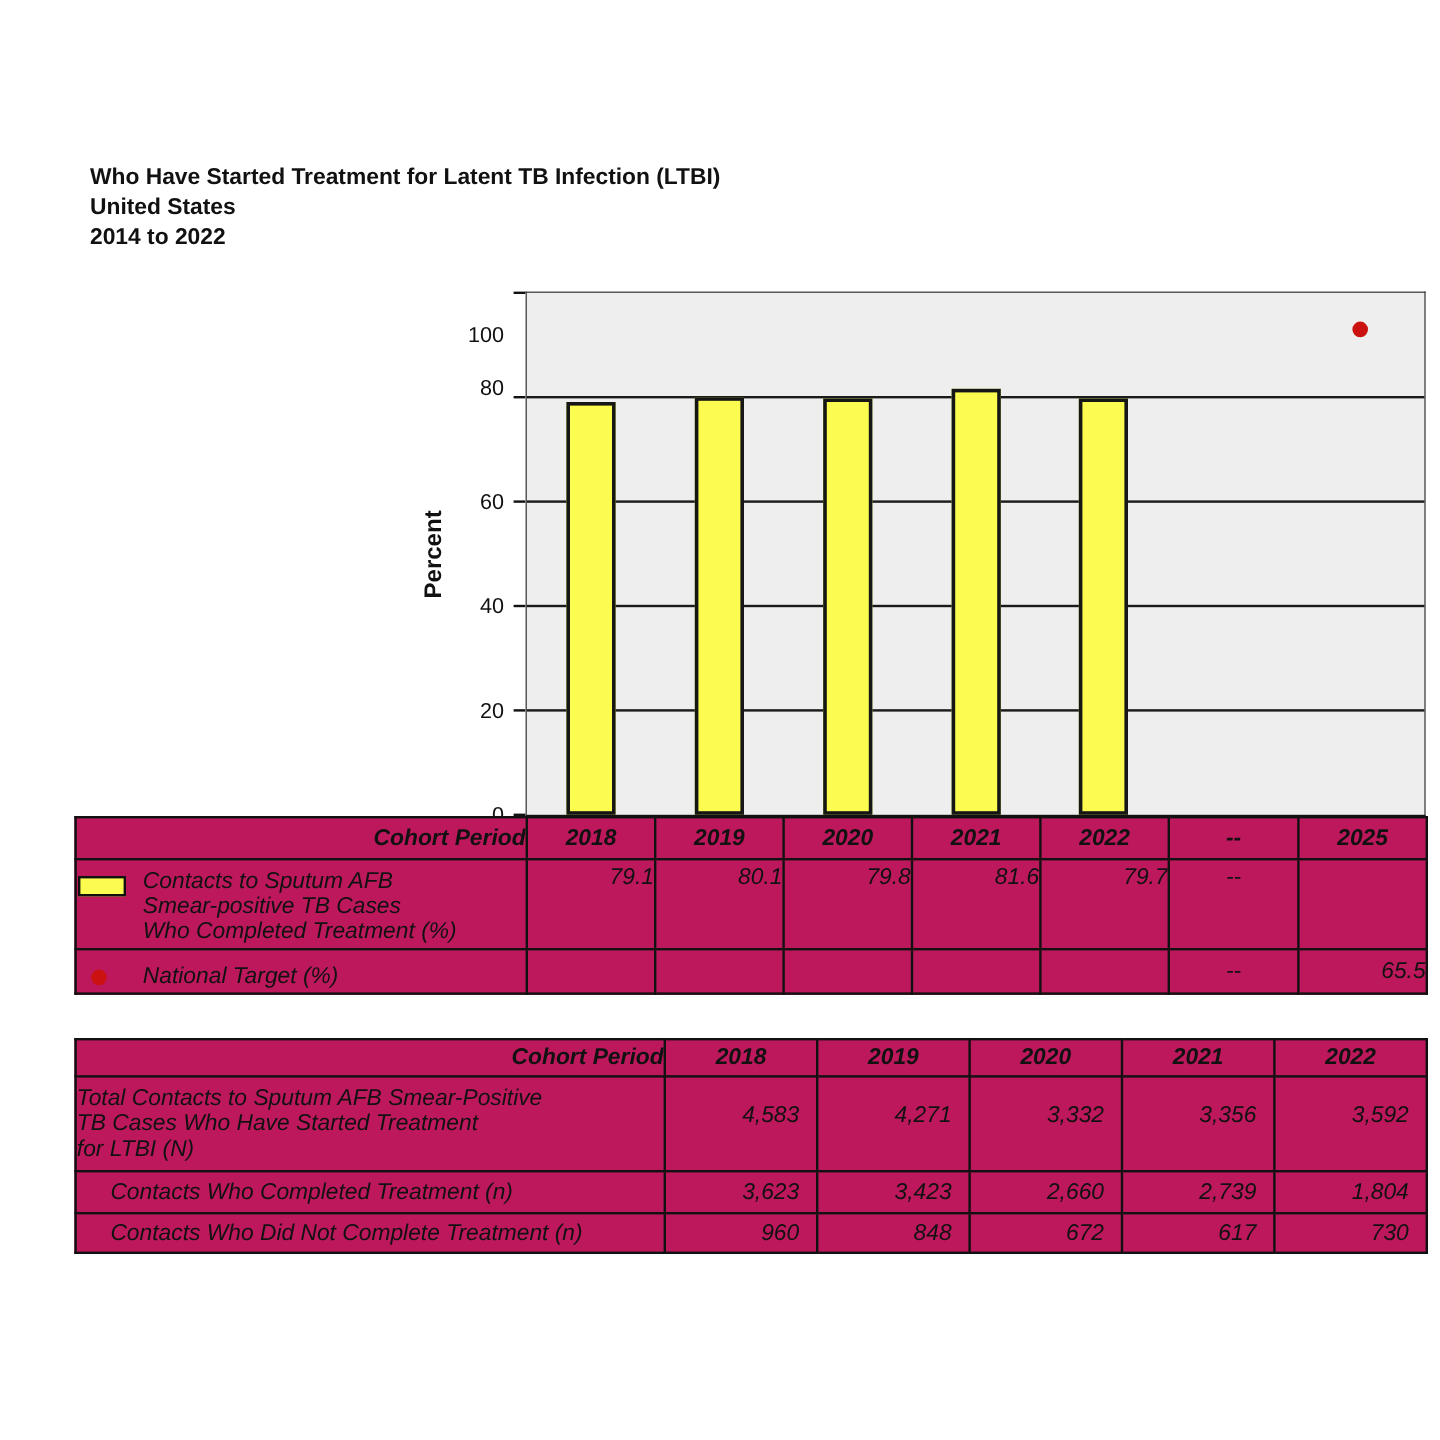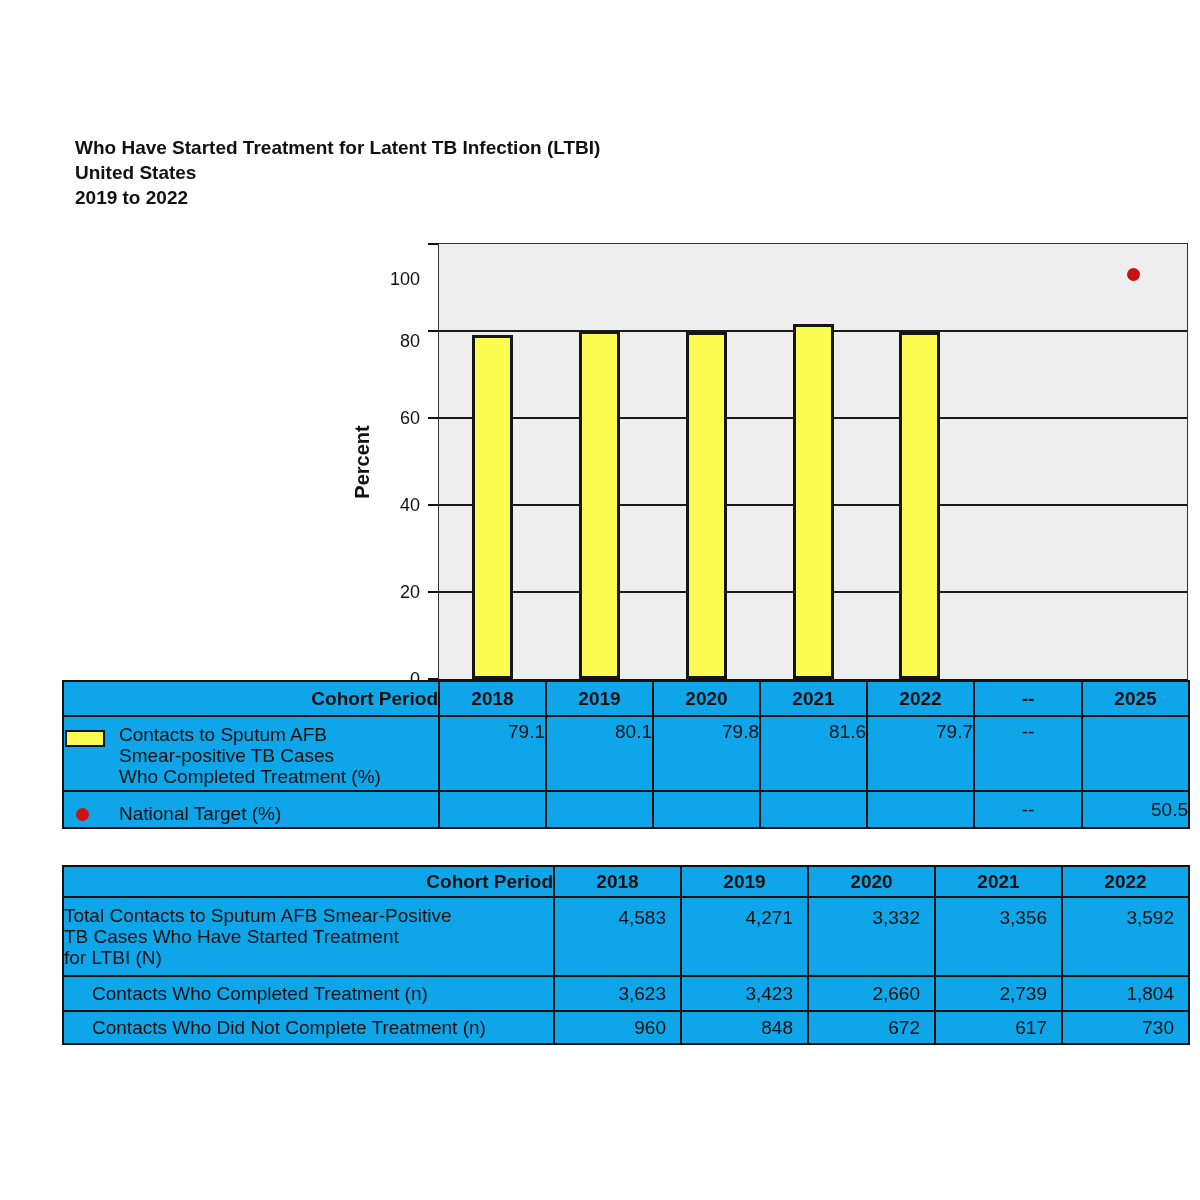--- a/index.html
+++ b/index.html
@@ -35,42 +35,42 @@
   .plot {
     position:absolute; left:438px; top:243px; width:750px; height:438px;
     box-sizing:border-box; background:#EEEEEE;
     border:1px solid #333; border-bottom:2px solid #111;
   }
   .gridline { position:absolute; left:0; width:100%; height:2px; background:#1a1a1a; }
   .bar { position:absolute; bottom:0; width:41px; box-sizing:border-box; border:3px solid #161616; }
   .target-dot { position:absolute; width:13px; height:13px; border-radius:50%; }
 
   
-  table.grid { position:absolute; border-collapse:collapse; table-layout:fixed; background:#0ea5e9; }
+  table.grid { position:absolute; border-collapse:collapse; table-layout:fixed; background:#be185d;font-style:italic; }
   table.grid td {
     border:2px solid #111; padding:0; font-size:19px;
     vertical-align:middle; overflow:hidden;
   }
   #legend-table { left:62px; top:680px; width:1126px; }
   #data-table   { left:62px; top:865px; width:1126px; }
 
   td.corner {
     border:none; text-align:right; font-weight:bold; font-size:20px;
     padding-right:62px; vertical-align:middle; white-space:nowrap;
   }
   td.corner2 {
     text-align:right; font-weight:bold; font-size:20px;
     padding-right:116px; white-space:nowrap;
   }
   td.col-head { text-align:center; font-weight:bold; font-size:20px; }
 
   td.val        { text-align:right; padding-right:18px; }
   td.val.top    { vertical-align:top; padding-top:4px;margin-top:14px; }
   td.val.center { text-align:center; padding-right:0; }
-  td.val.dtop   { vertical-align:top; padding-top:9px; padding-right:14px; }
+  td.val.dtop   { vertical-align:top; padding-top:21px; padding-right:14px; }
   td.val.dmid   { vertical-align:middle; padding-right:14px; }
 
   td.lbl { vertical-align:top; }
   .legend-cell { display:flex; align-items:flex-start; }
   .marker-slot { flex:0 0 55px; width:55px; position:relative; height:100%; }
   .swatch-bar {
     position:absolute; left:1px; top:10px; width:36px; height:13px;
     border:2px solid #111; display:block;
   }
   .swatch-dot {
@@ -84,37 +84,37 @@
   td.row-lbl.indent { vertical-align:middle; padding:0 0 0 28px; }
 </style>
 </head>
 <body>
 
 <div class="canvas">
 
   <div class="title-block">
     <div>Who Have Started Treatment for Latent TB Infection (LTBI)</div>
     <div>United States</div>
-    <div>2019 to 2022</div>
+    <div>2014 to 2022</div>
   </div>
 
   <div class="ytitle">
     <span>Percent</span>
   </div>
 
   <div class="yaxis" id="yaxis">
       <div class="ytick-label" style="top: 425px;">0</div>
       <div class="ytick-mark" style="top: 434px;"></div>
       <div class="ytick-label" style="top: 338px;">20</div>
       <div class="ytick-mark" style="top: 347px;"></div>
       <div class="ytick-label" style="top: 251px;">40</div>
       <div class="ytick-mark" style="top: 260px;"></div>
       <div class="ytick-label" style="top: 164px;">60</div>
       <div class="ytick-mark" style="top: 173px;"></div>
-      <div class="ytick-label" style="top: 87px;">80</div>
+      <div class="ytick-label" style="top: 69px;">80</div>
       <div class="ytick-mark" style="top: 86px;"></div>
       <div class="ytick-label" style="top: -10px; margin-top: 35px;">100</div>
       <div class="ytick-mark" style="top: -1px;"></div>
     </div>
 
   <div class="plot" id="plot">
       <div class="gridline" style="bottom: 86px;"></div>
       <div class="gridline" style="bottom: 173px;"></div>
       <div class="gridline" style="bottom: 260px;"></div>
       <div class="gridline" style="bottom: 347px;"></div>
@@ -179,21 +179,21 @@
                 <div>National Target (%)</div>
               </div>
             </div>
           </td>
           <td class="val"></td>
           <td class="val"></td>
           <td class="val"></td>
           <td class="val"></td>
           <td class="val"></td>
           <td class="val center">--</td>
-          <td class="val">50.5</td>
+          <td class="val">65.5</td>
         </tr>
       </tbody>
     </table>
 
   <table class="grid" id="data-table">
       <colgroup>
         <col style="width: 491px;">
         <col style="width: 127px;">
         <col style="width: 127px;">
         <col style="width: 127px;">

